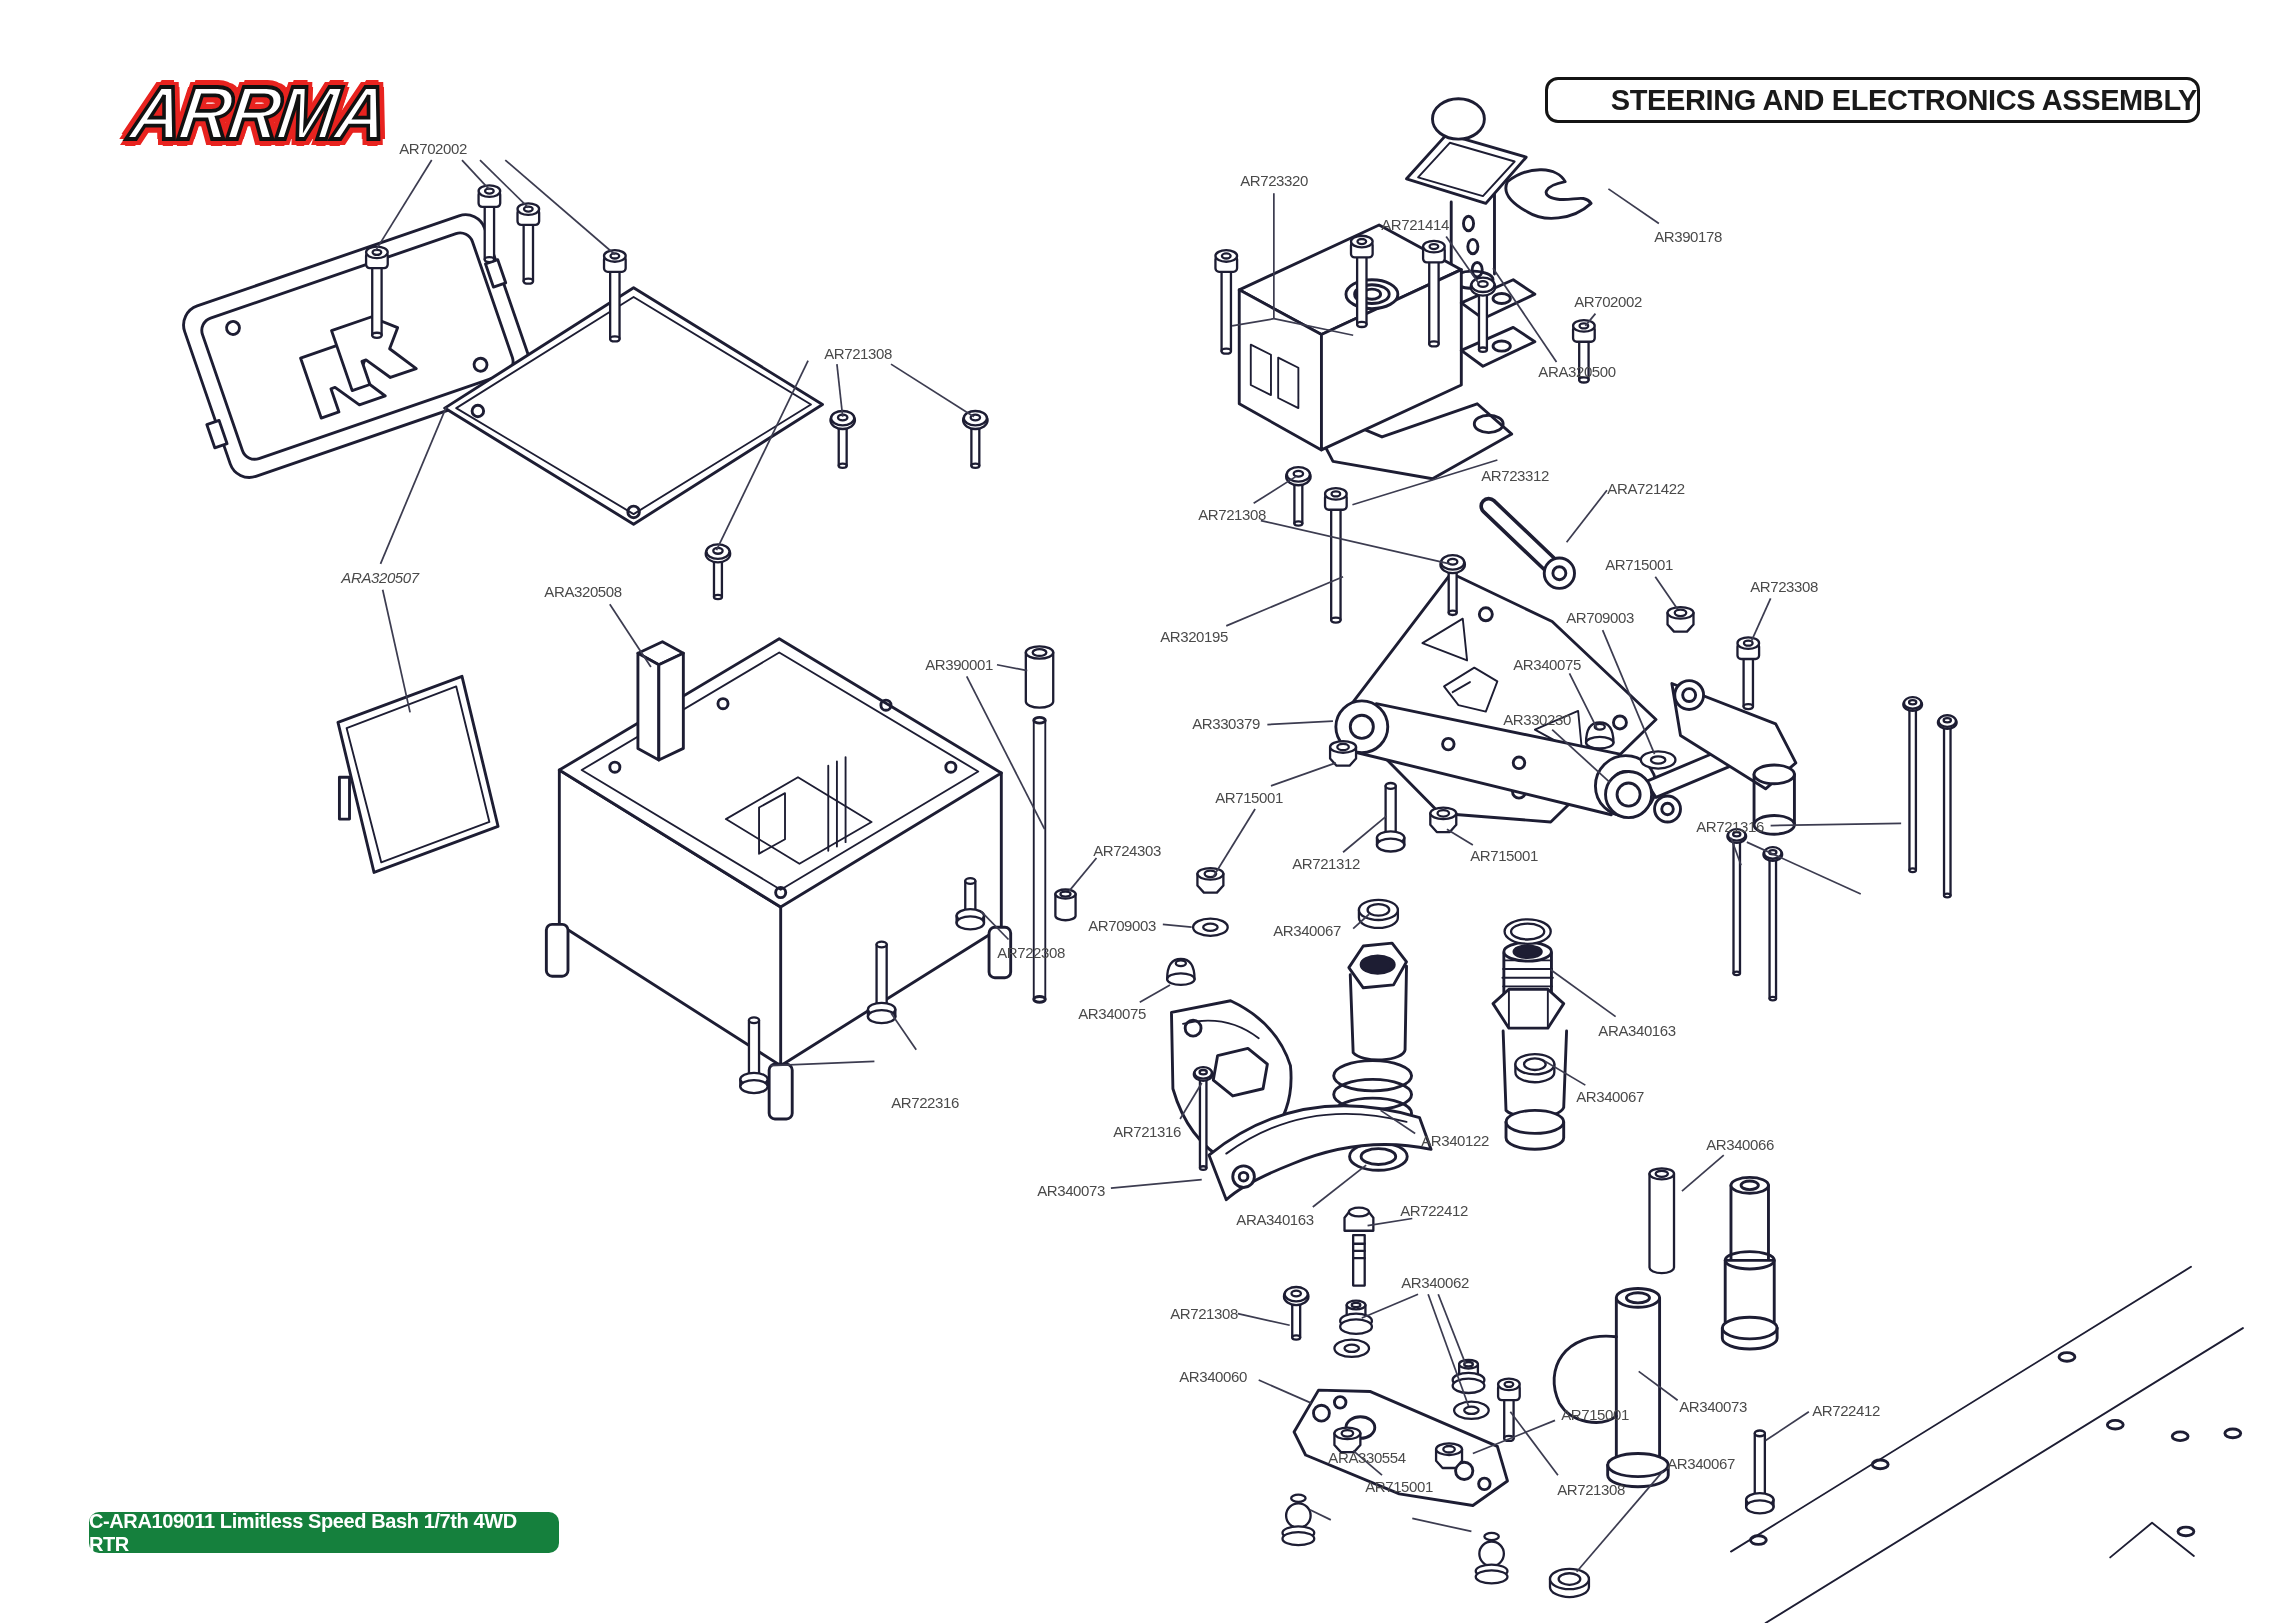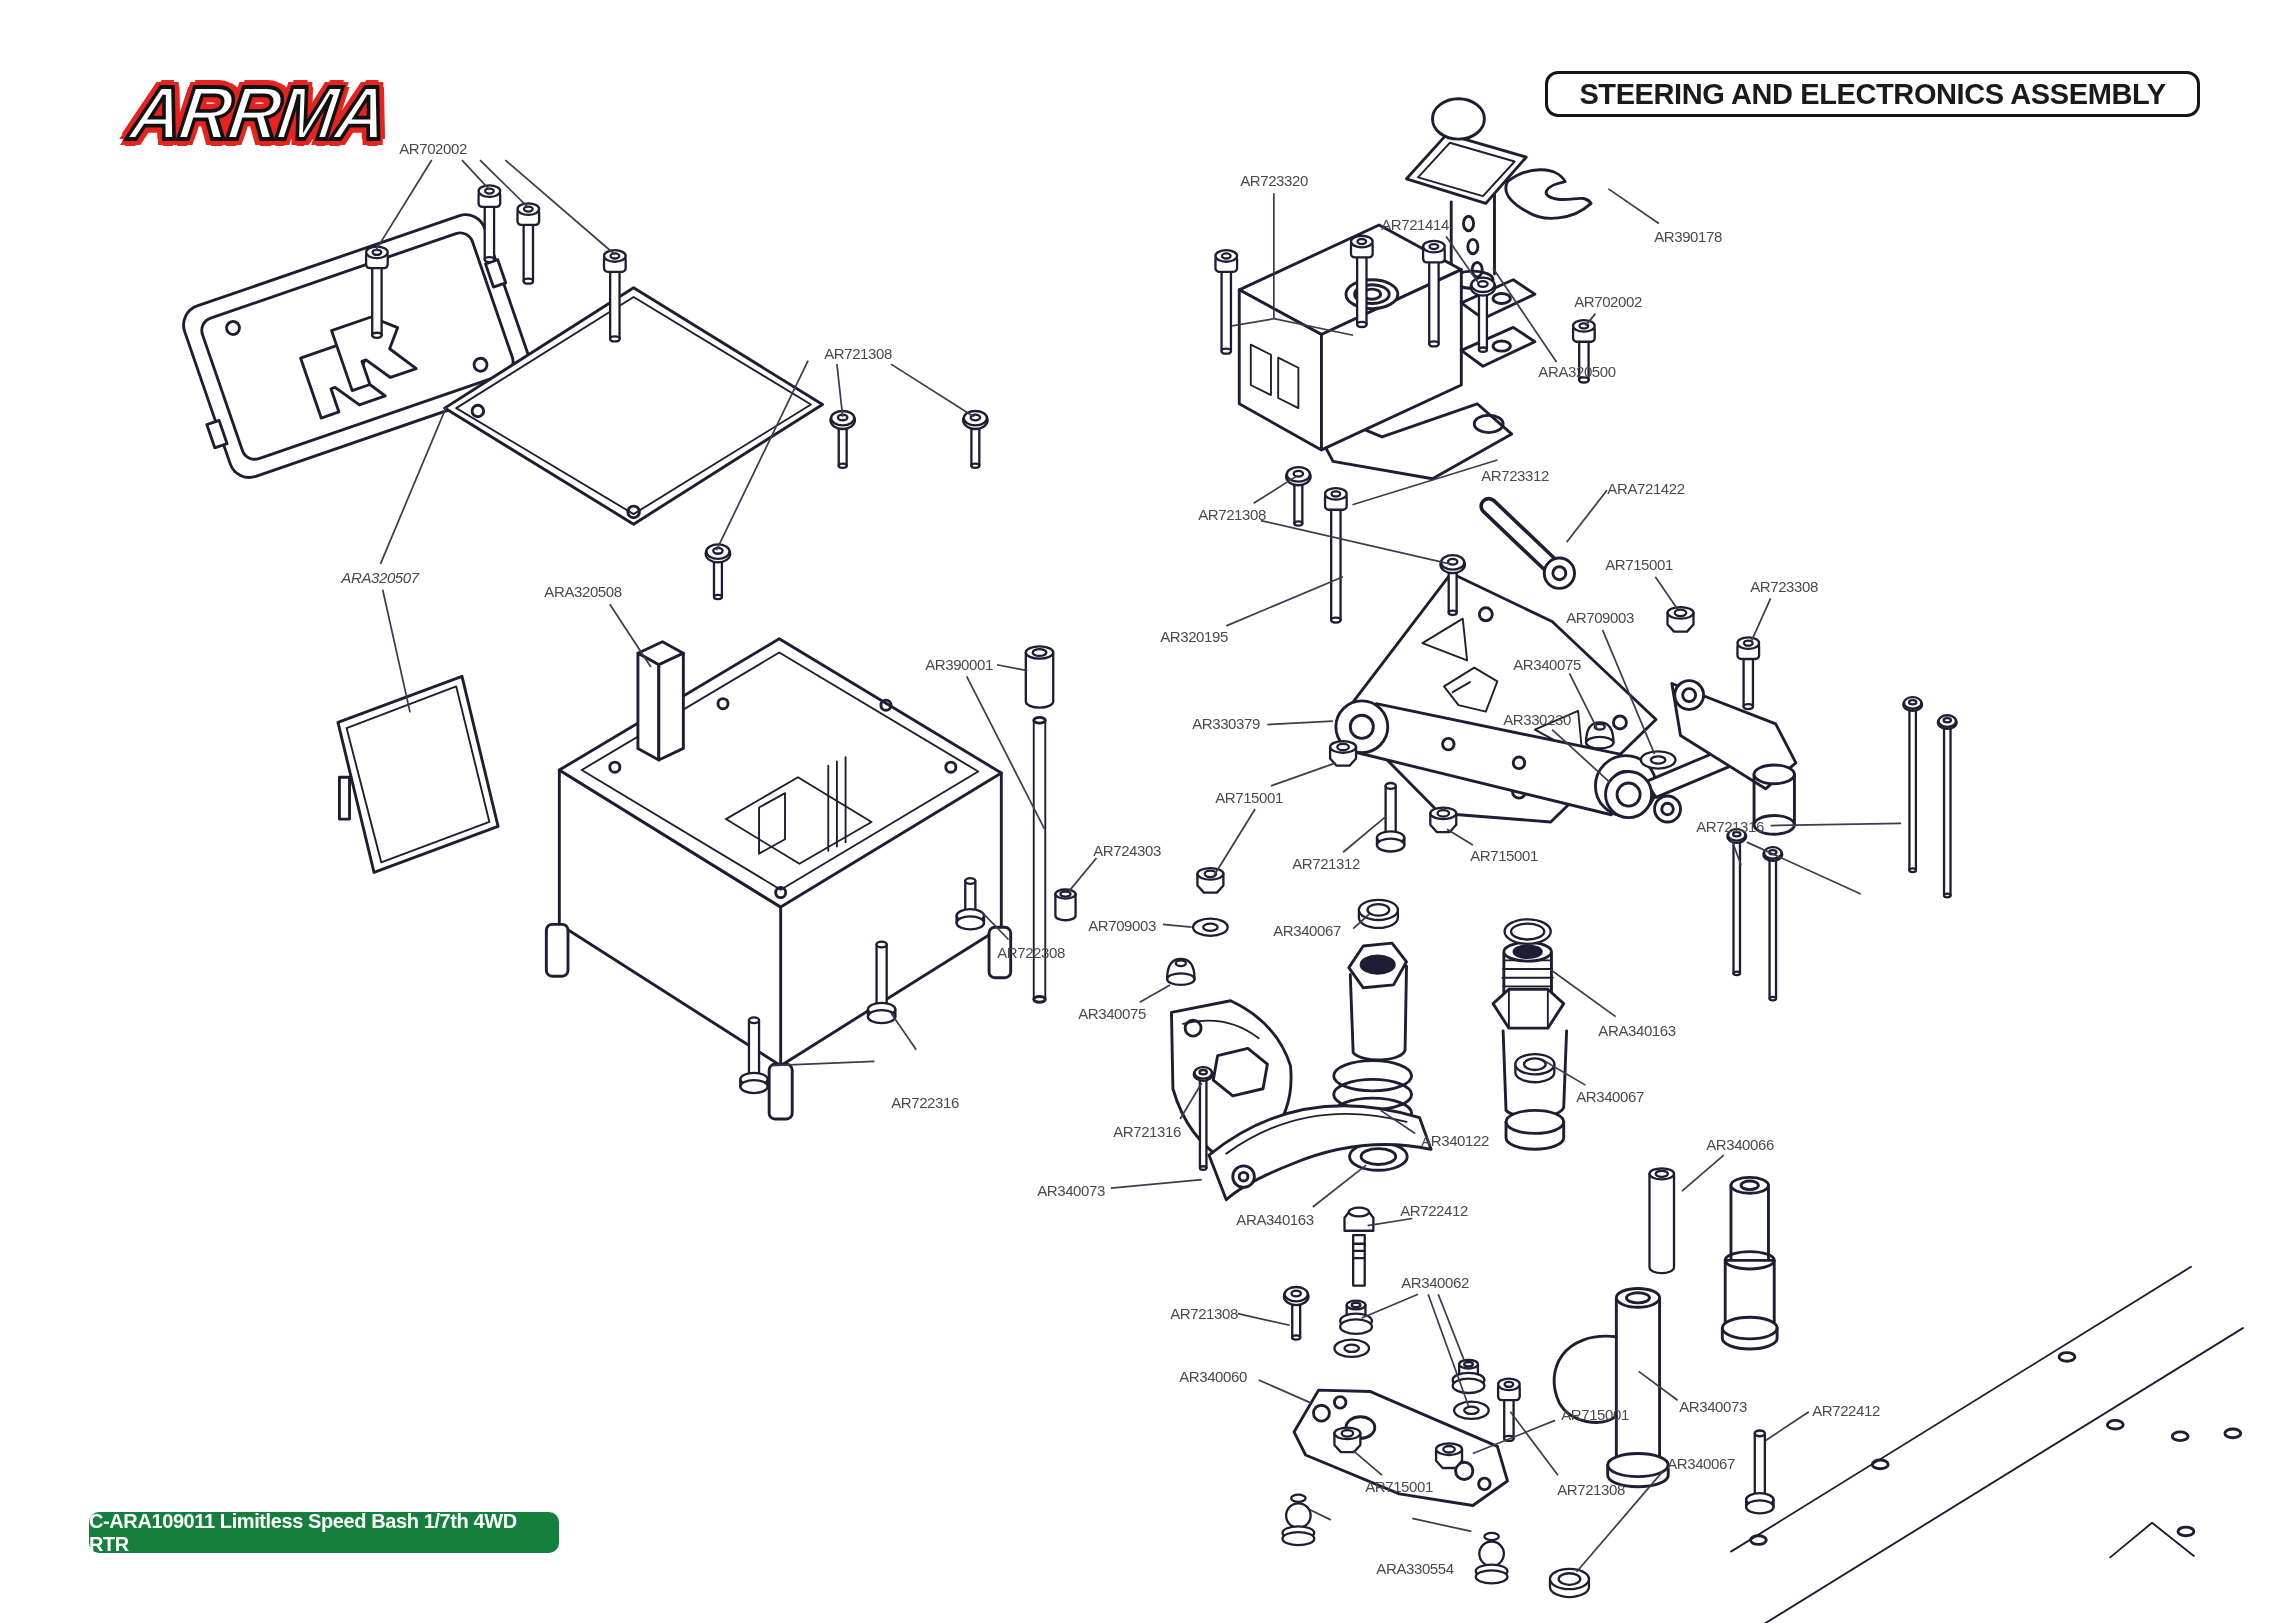--- a/index.html
+++ b/index.html
@@ -11,23 +11,23 @@
     fill:#fff;stroke:#1d1d33;stroke-width:4;stroke-linejoin:round;stroke-linecap:round}
   #parts .nf{fill:none}
   #parts .dk{fill:#1d1d33}
   #parts .thin{stroke-width:2.6}
   #glyphs *{fill:#fff;stroke:#1d1d33;stroke-width:3.2;stroke-linejoin:round;stroke-linecap:round}
   #leaders polyline{fill:none;stroke:#3c3c50;stroke-width:2.4}
   
   .plabel{position:absolute;transform:translate(-50%,-50%);font-size:15px;
           color:#4a4a4a;white-space:nowrap;letter-spacing:-0.4px}
   
-  #title-box{position:absolute;left:1545px;top:71px;width:655px;height:46px;
+  #title-box{position:absolute;left:1545px;top:77px;width:655px;height:46px;
              border:3.6px solid #141414;border-radius:13px;display:flex;
-             align-items:center;justify-content:center;box-sizing:border-box;background:#fff}
+             align-items:center;justify-content:flex-end;box-sizing:border-box;background:#fff}
   #title-box span{font-size:29px;font-weight:bold;color:#1a1a1a;letter-spacing:-0.4px}
   #footer-box{position:absolute;left:89px;top:1512px;width:470px;height:41px;
               background:#15803d;border-radius:10px;display:flex;align-items:center;
               justify-content:center}
   #footer-box span{color:#fff;font-size:20px;font-weight:bold;letter-spacing:-0.4px}
   #logo{position:absolute;left:81px;top:66px;width:353px;height:94px;
         display:flex;align-items:center;justify-content:center}
   #logo span{font-size:72px;font-weight:900;font-style:italic;
         transform:skewX(-8deg) scaleY(1.05);color:#fff;letter-spacing:-2.9px;
         -webkit-text-stroke:3.6px #111;
@@ -700,19 +700,19 @@
     <div class="plabel" style="left: 1434px; top: 1210px;">AR722412</div>
     <div class="plabel" style="left: 1435px; top: 1282px;">AR340062</div>
     <div class="plabel" style="left: 1204px; top: 1313px;">AR721308</div>
     <div class="plabel" style="left: 1213px; top: 1376px;">AR340060</div>
     <div class="plabel" style="left: 1595px; top: 1414px;">AR715001</div>
     <div class="plabel" style="left: 1713px; top: 1406px;">AR340073</div>
     <div class="plabel" style="left: 1846px; top: 1410px;">AR722412</div>
     <div class="plabel" style="left: 1701px; top: 1463px;">AR340067</div>
     <div class="plabel" style="left: 1399px; top: 1486px;">AR715001</div>
     <div class="plabel" style="left: 1591px; top: 1489px;">AR721308</div>
-    <div class="plabel" style="left: 1367px; top: 1568px; margin-left: 48px;">ARA330554</div>
+    <div class="plabel" style="left: 1367px; top: 1457px;">ARA330554</div>
   </div>
 
 <div id="footer-box">
   <span>C-ARA109011 Limitless Speed Bash 1/7th 4WD RTR</span>
 </div>
 
 
 </body></html>

